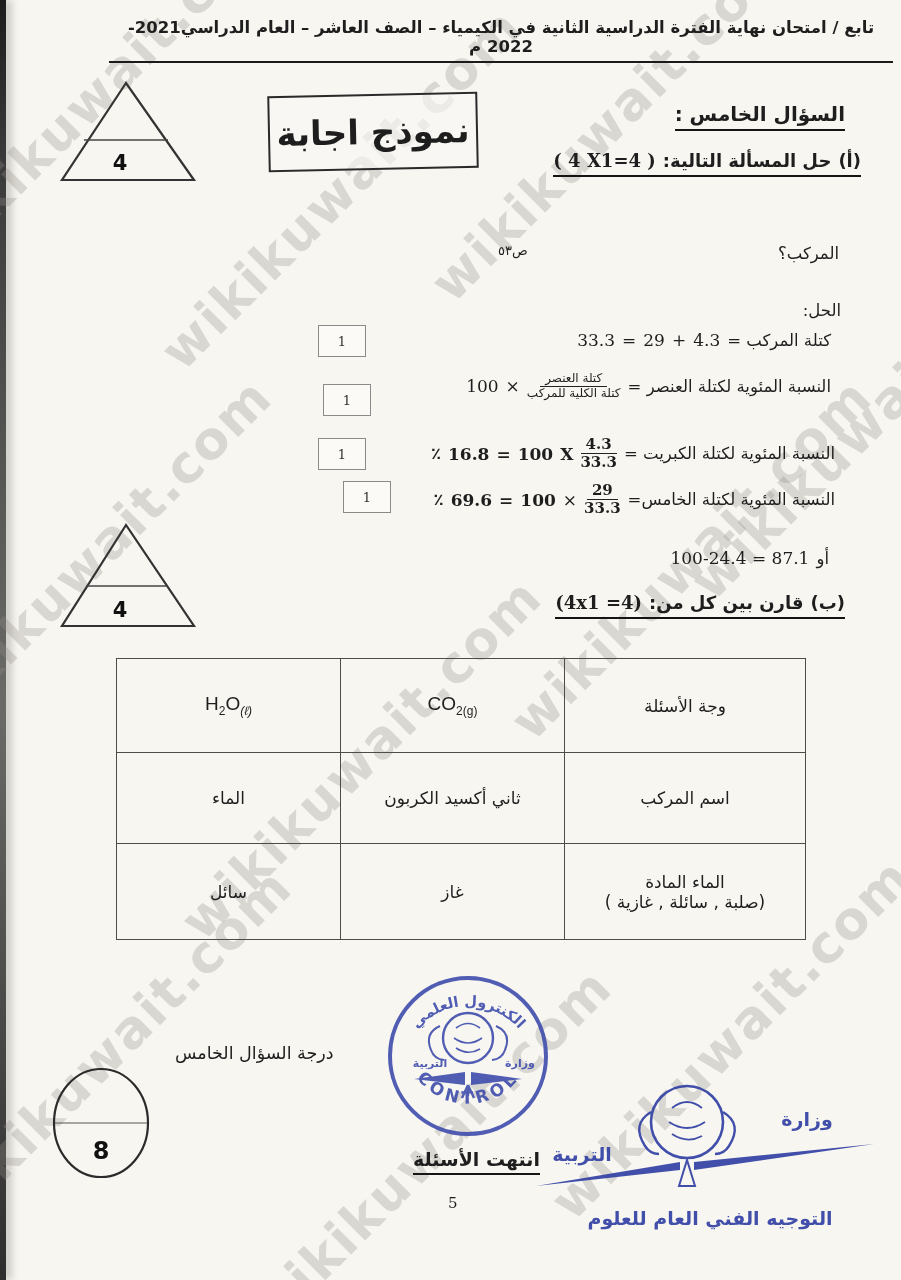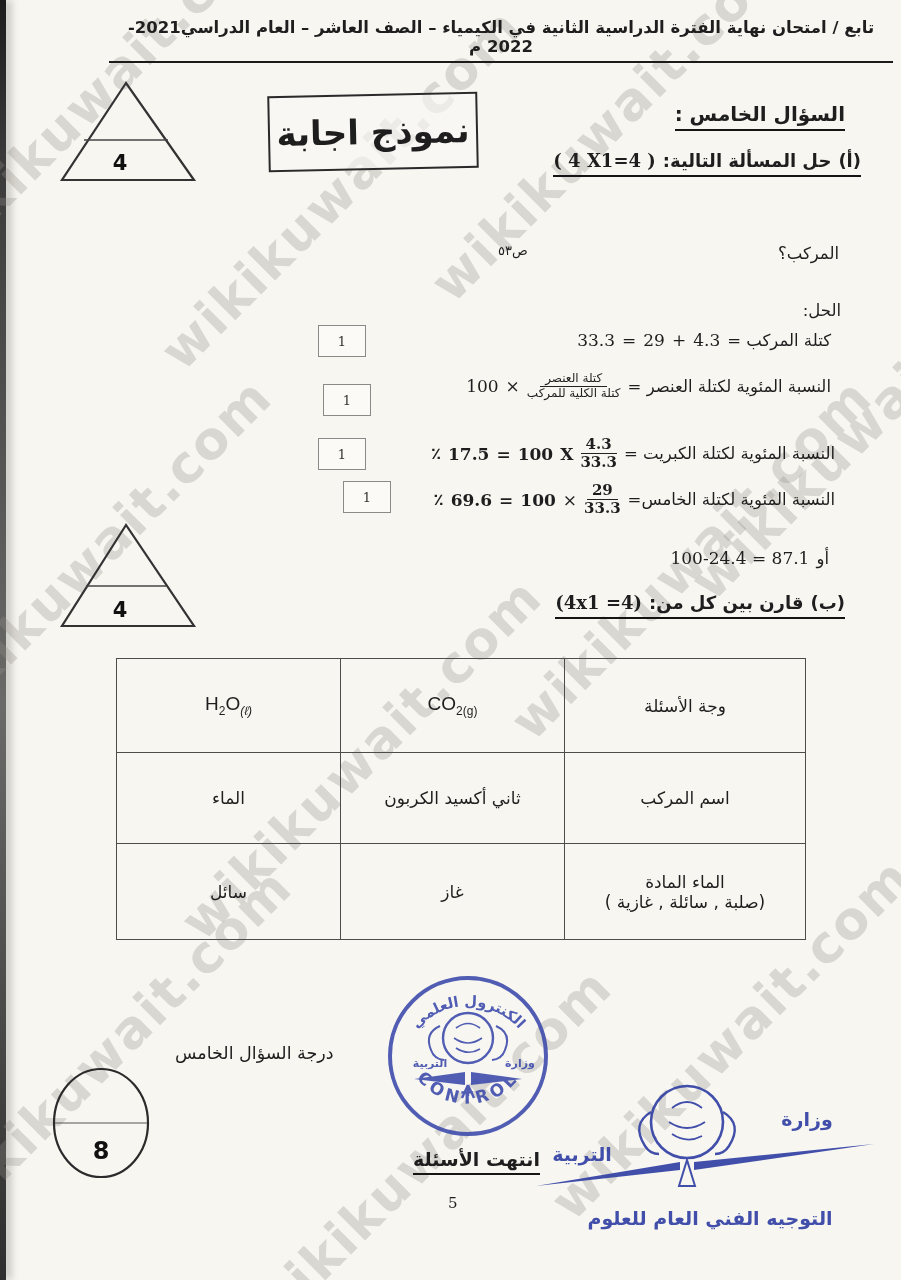--- a/index.html
+++ b/index.html
@@ -125,21 +125,21 @@
 
     <div class="eq" style="top:436px;right:66px;">
       <span>النسبة المئوية لكتلة الكبريت =</span>
       <span class="frac frac-num">
         <span class="fn">4.3</span>
         <span>33.3</span>
       </span>
       <span class="num-ltr b">X</span>
       <span class="num-ltr b">100</span>
       <span class="num-ltr b">=</span>
-      <span class="num-ltr b">17.5</span>
+      <span class="num-ltr b">16.8</span>
       <span class="b">٪</span>
     </div>
     <div class="mark-box" style="left:318px;top:438px;">1</div>
 
     <div class="eq" style="top:482px;right:66px;">
       <span>النسبة المئوية لكتلة الخامس=</span>
       <span class="frac frac-num">
         <span class="fn">29</span>
         <span>33.3</span>
       </span>

